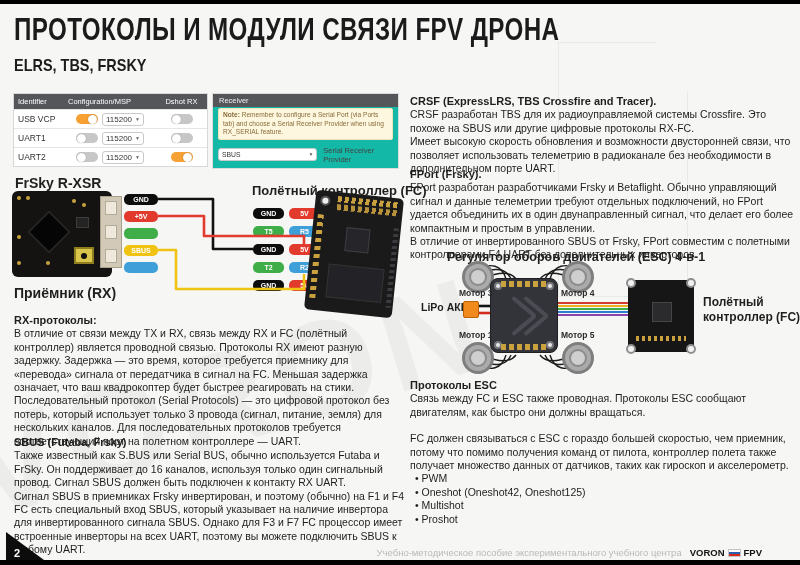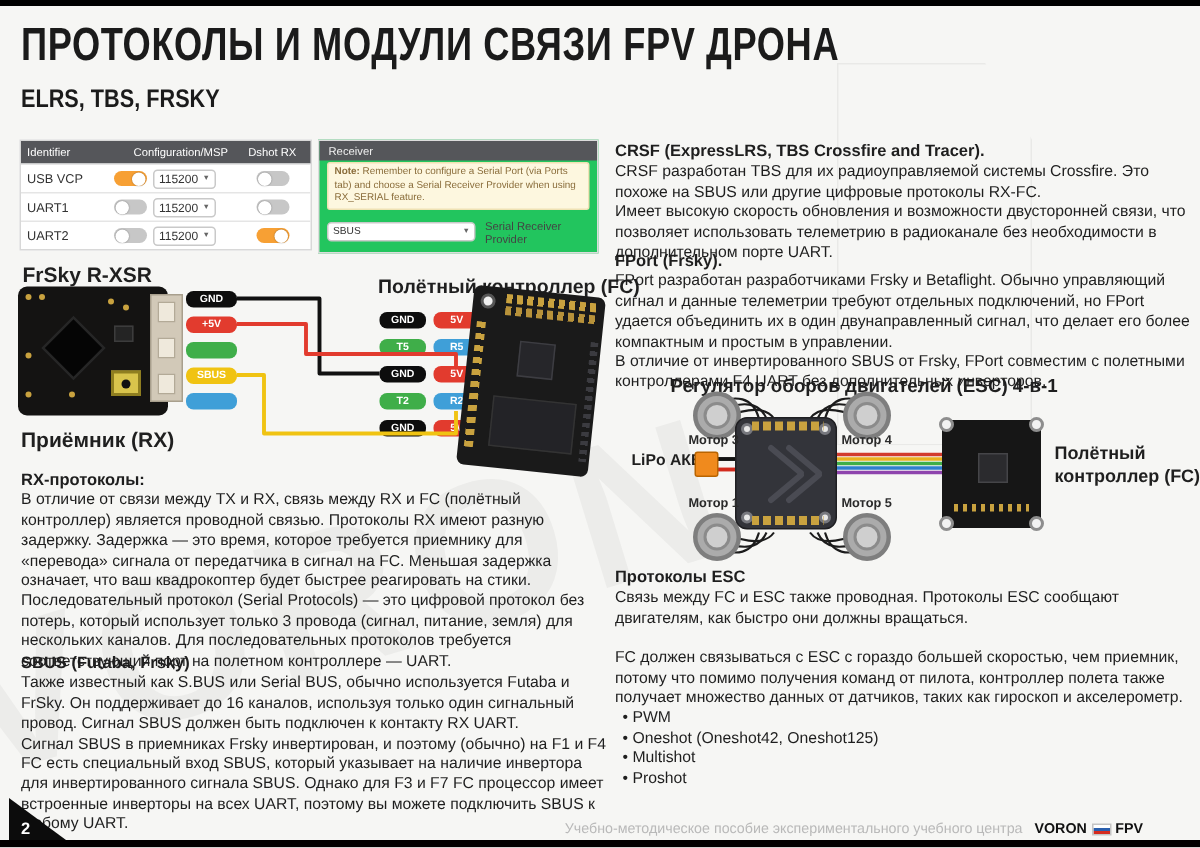--- a/index.html
+++ b/index.html
@@ -18,35 +18,35 @@
   
   .title{position:absolute;left:14px;top:12px;font-size:31px;font-weight:700;color:#1b1b1b;
          transform:scaleX(.78);transform-origin:0 0;white-space:nowrap;letter-spacing:.5px}
   .subtitle{position:absolute;left:14px;top:56px;font-size:17px;font-weight:700;color:#1b1b1b;
             transform:scaleX(.85);transform-origin:0 0;white-space:nowrap}
 
   
   .ports{position:absolute;left:13px;top:93px;width:195px;background:#fff;border:1px solid #d8d8d8;font-size:9px}
   .pt-head{display:flex;background:#55565a;color:#fff;font-size:7.5px}
   .pt-head>div{padding:3px 4px}
-  .cA{width:50px}.cB{width:92px;text-align:right}.cC{flex:1;text-align:center}
+  .cA{width:50px}.cB{width:92px;text-align:left}.cC{flex:1;text-align:center}
   .pt-row{display:flex;align-items:center;height:19px;border-top:1px solid #e5e5e5}
   .pt-row .cA{font-size:8.5px;color:#333;padding-left:4px}
   .pt-row .cB{display:flex;align-items:center;justify-content:center;gap:4px}
   .pt-row .cC{display:flex;justify-content:center}
   .toggle{width:22px;height:10px;border-radius:6px;position:relative;display:inline-block;flex:0 0 auto}
   .toggle .knob{position:absolute;top:.5px;width:9px;height:9px;border-radius:50%;background:#fff;box-shadow:0 0 1px rgba(0,0,0,.45)}
   .toggle.on{background:#f7a034}.toggle.on .knob{right:1px}
   .toggle.off{background:#c7c7c7}.toggle.off .knob{left:1px}
   .mini-select{display:inline-flex;align-items:center;gap:3px;border:1px solid #c9c9c9;border-radius:3px;
                background:#fff;padding:1px 3px;font-size:8px;color:#333;white-space:nowrap}
   .caret{font-size:5px;color:#666;line-height:1}
 
   
-  .receiver{position:absolute;left:212px;top:93px;width:187px;background:#22c55e;border:1px solid #dcdcdc}
+  .receiver{position:absolute;left:212px;top:93px;width:187px;background:#14b8a6;border:1px solid #dcdcdc}
   .rp-header{background:#55565a;color:#f0f0f0;font-size:7.5px;padding:2px 6px}
   .rp-row{display:flex;align-items:center;gap:6px;padding:4px 5px}
   .rp-select{width:114px;display:inline-flex;align-items:center;justify-content:space-between;gap:3px;
              border:1px solid #c9c9c9;border-radius:3px;background:#fff;padding:2px 3px;font-size:6.8px;
              color:#333;white-space:nowrap;overflow:hidden}
   .rp-label{font-size:7.5px;color:#444}
   .rp-note{margin:1px 5px 2px 5px;background:#fdf7df;border:1px solid #efe2b4;border-radius:2px;
            padding:2px 4px;font-size:6.6px;line-height:8.6px;color:#8a6d3b}
 
   

